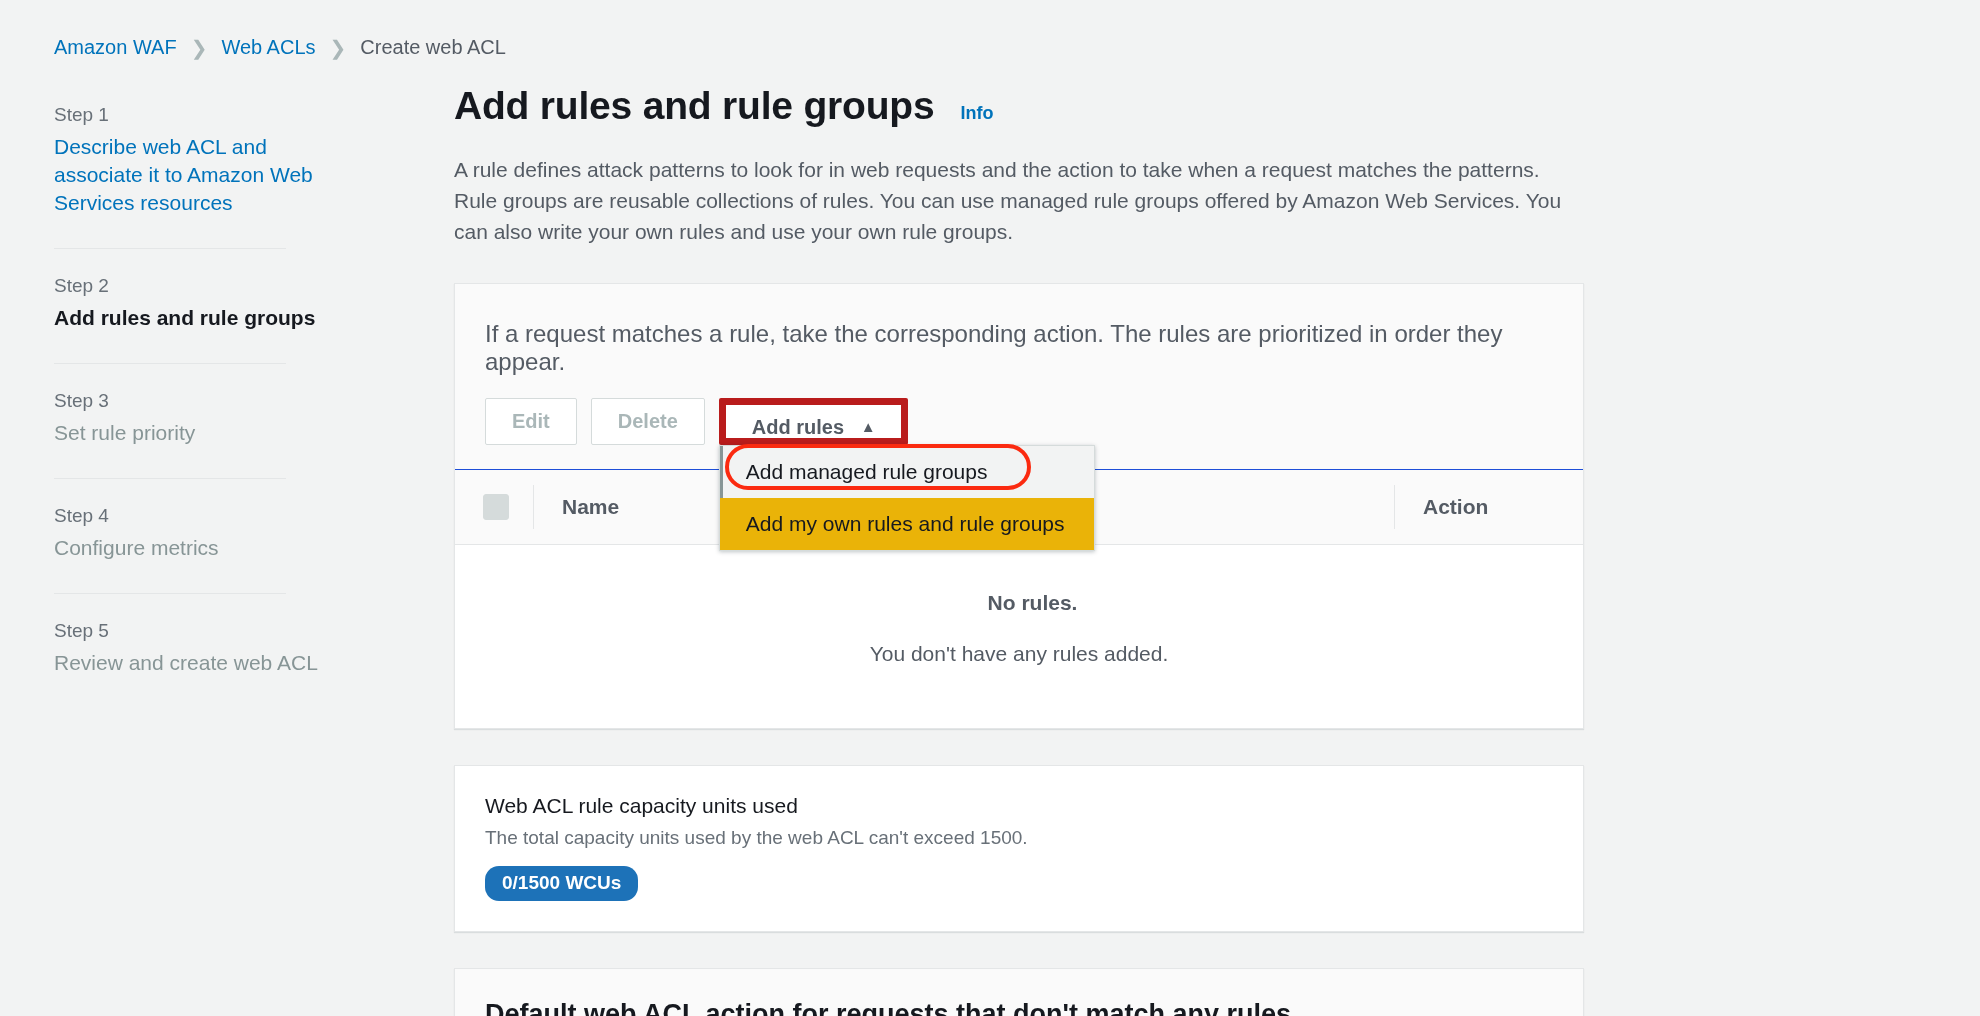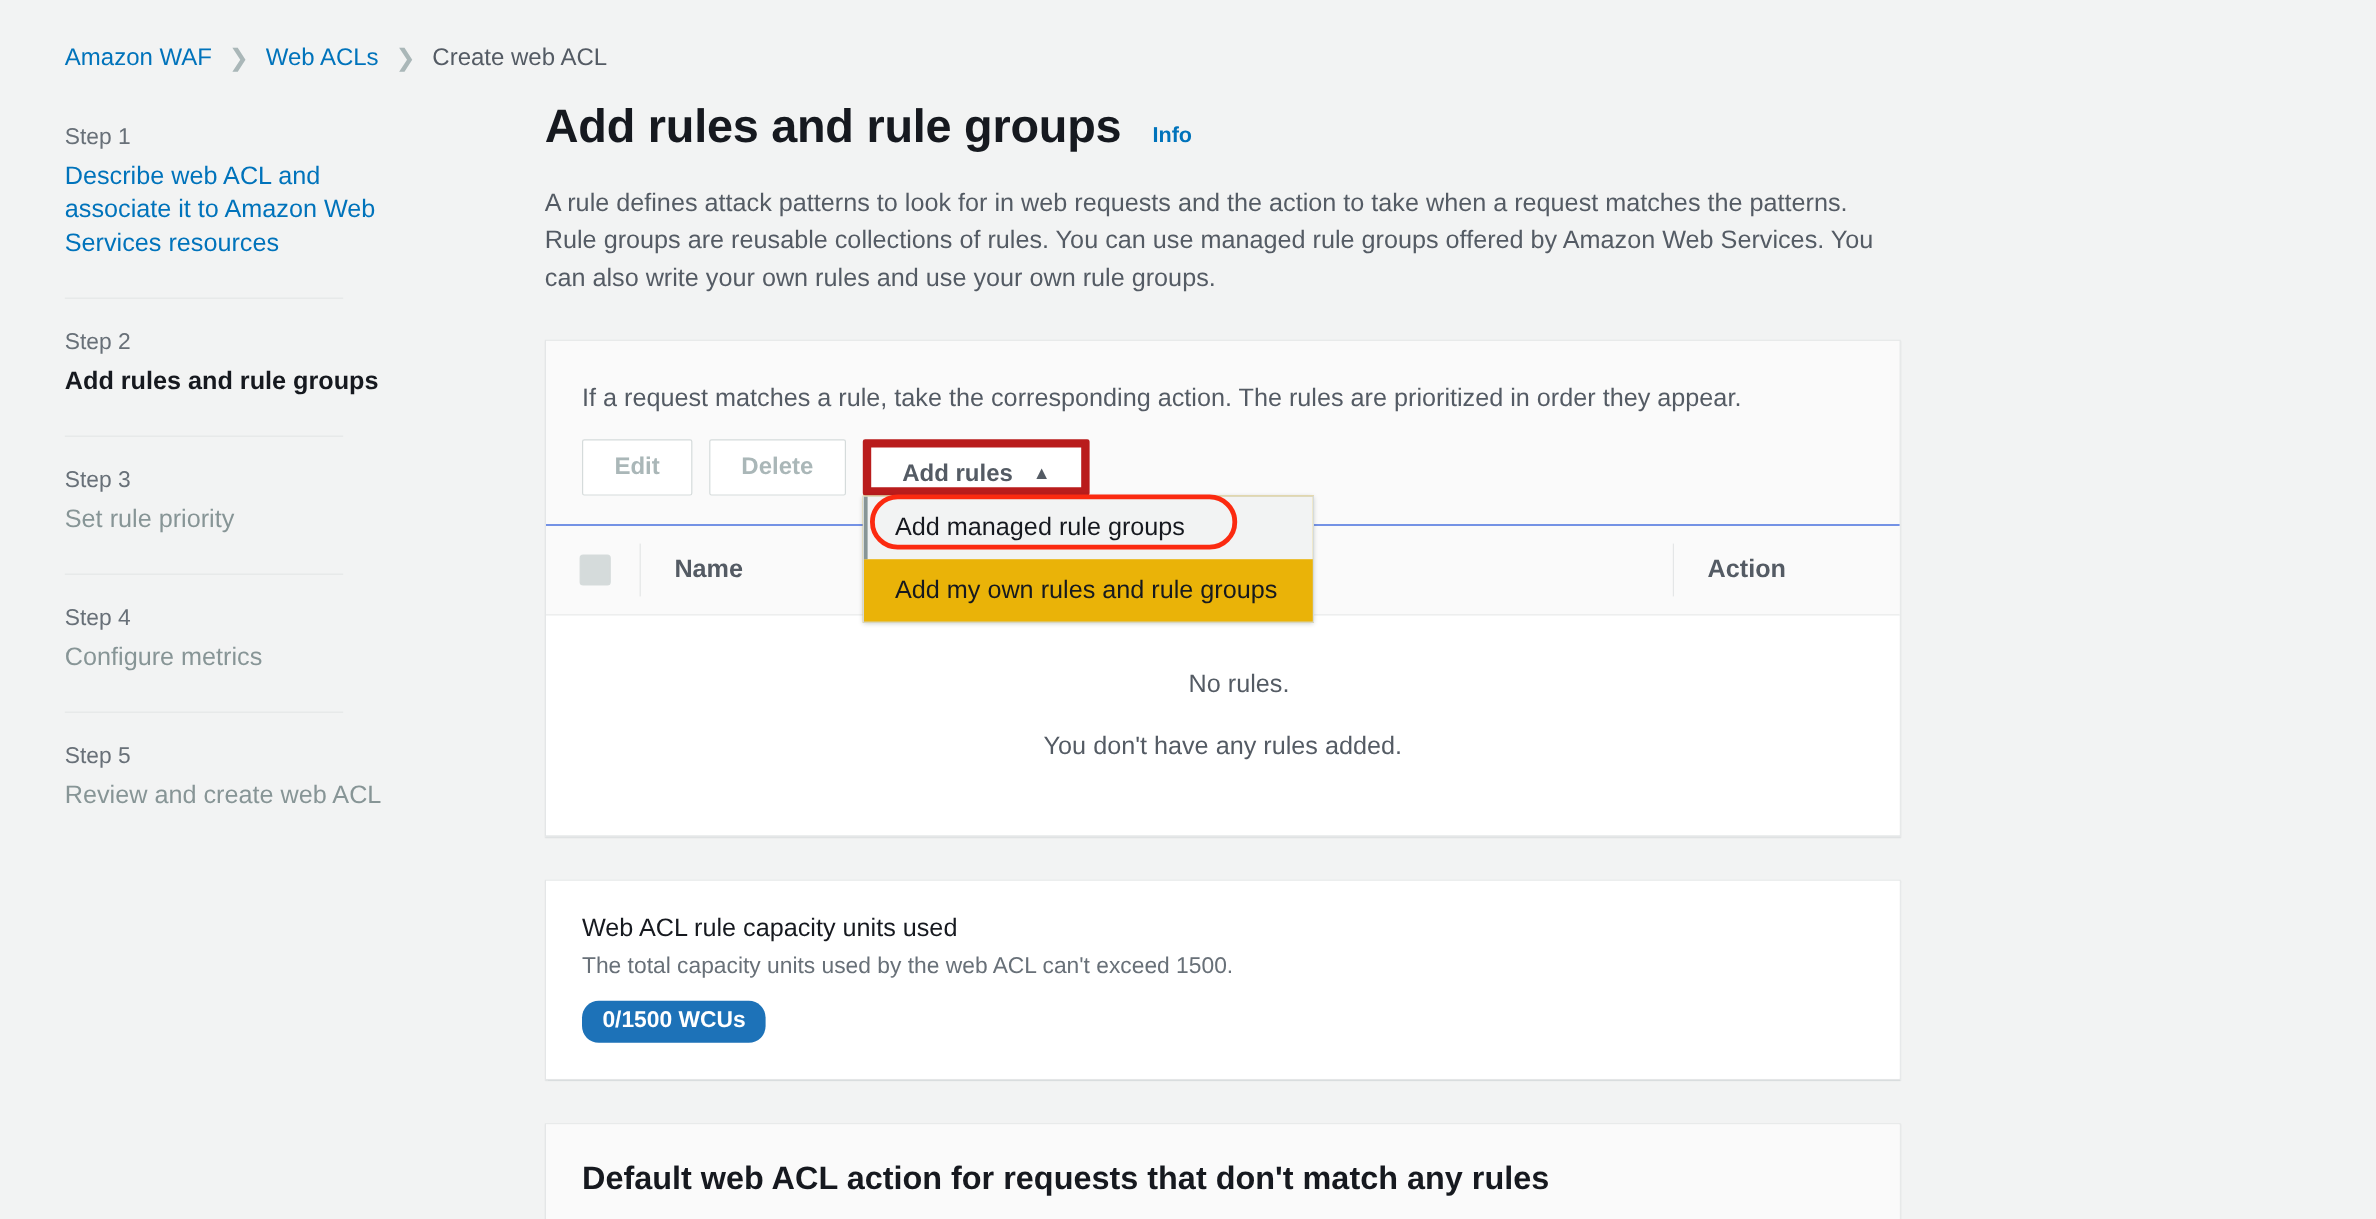--- a/index.html
+++ b/index.html
@@ -8,21 +8,20 @@
     width: 1980px;
     height: 1016px;
     background: #f2f3f3;
     font-family: "Liberation Sans", sans-serif;
     overflow: hidden;
   }
 
   
   .breadcrumb {
     display: flex;
-    align-items: center;
     padding: 36px 0 0 54px;
     height: 60px;
     font-size: 20px;
   }
   .bc-link { color: #0073bb; cursor: pointer; }
   .bc-sep {
     color: #aab7b8;
     margin: 0 14px;
     font-size: 20px;
     font-weight: 300;
@@ -67,21 +66,21 @@
   
   .card {
     background: #fafafa;
     border: 1px solid #e4e6e7;
     box-shadow: 0 1px 1px 0 rgba(0,28,36,.10);
     margin-top: 36px;
     position: relative;
   }
   .card-pad { padding: 28px 30px 0 30px; }
   .card-title { font-size: 26px; font-weight: bold; color: #16191f; }
-  .card-sub { font-size: 21px; color: #545b64; margin-top: 8px; }
+  .card-sub { font-size: 24px; color: #545b64; margin-top: 8px; }
 
   
   .btn-row { display: flex; gap: 14px; margin-top: 22px; padding-bottom: 24px; position: relative; }
   .btn {
     font-family: "Liberation Sans", sans-serif;
     font-size: 20px;
     font-weight: bold;
     padding: 0 26px;
     height: 47px;
     line-height: 45px;
@@ -152,21 +151,21 @@
     width: 26px; height: 26px;
     background: #d5dbdb;
     border: 1px solid #d5dbdb;
     border-radius: 3px;
   }
   .empty {
     padding: 46px 0 62px 0;
     text-align: center;
     background: #fff;
   }
-  .empty-title { font-size: 21px; font-weight: normal; color: #545b64; padding-left: 27px; }
+  .empty-title { font-size: 21px; font-weight: bold; color: #545b64; padding-left: 27px; }
   .empty-sub { font-size: 21px; color: #545b64; margin-top: 27px; }
 
   
   .wcu { padding: 28px 30px 30px 30px; background: #fff; }
   .wcu-title { font-size: 21px; color: #16191f; }
   .wcu-sub { font-size: 19px; color: #687078; margin-top: 9px; }
   .badge {
     display: inline-block;
     margin-top: 17px;
     background: #1d72b8;

